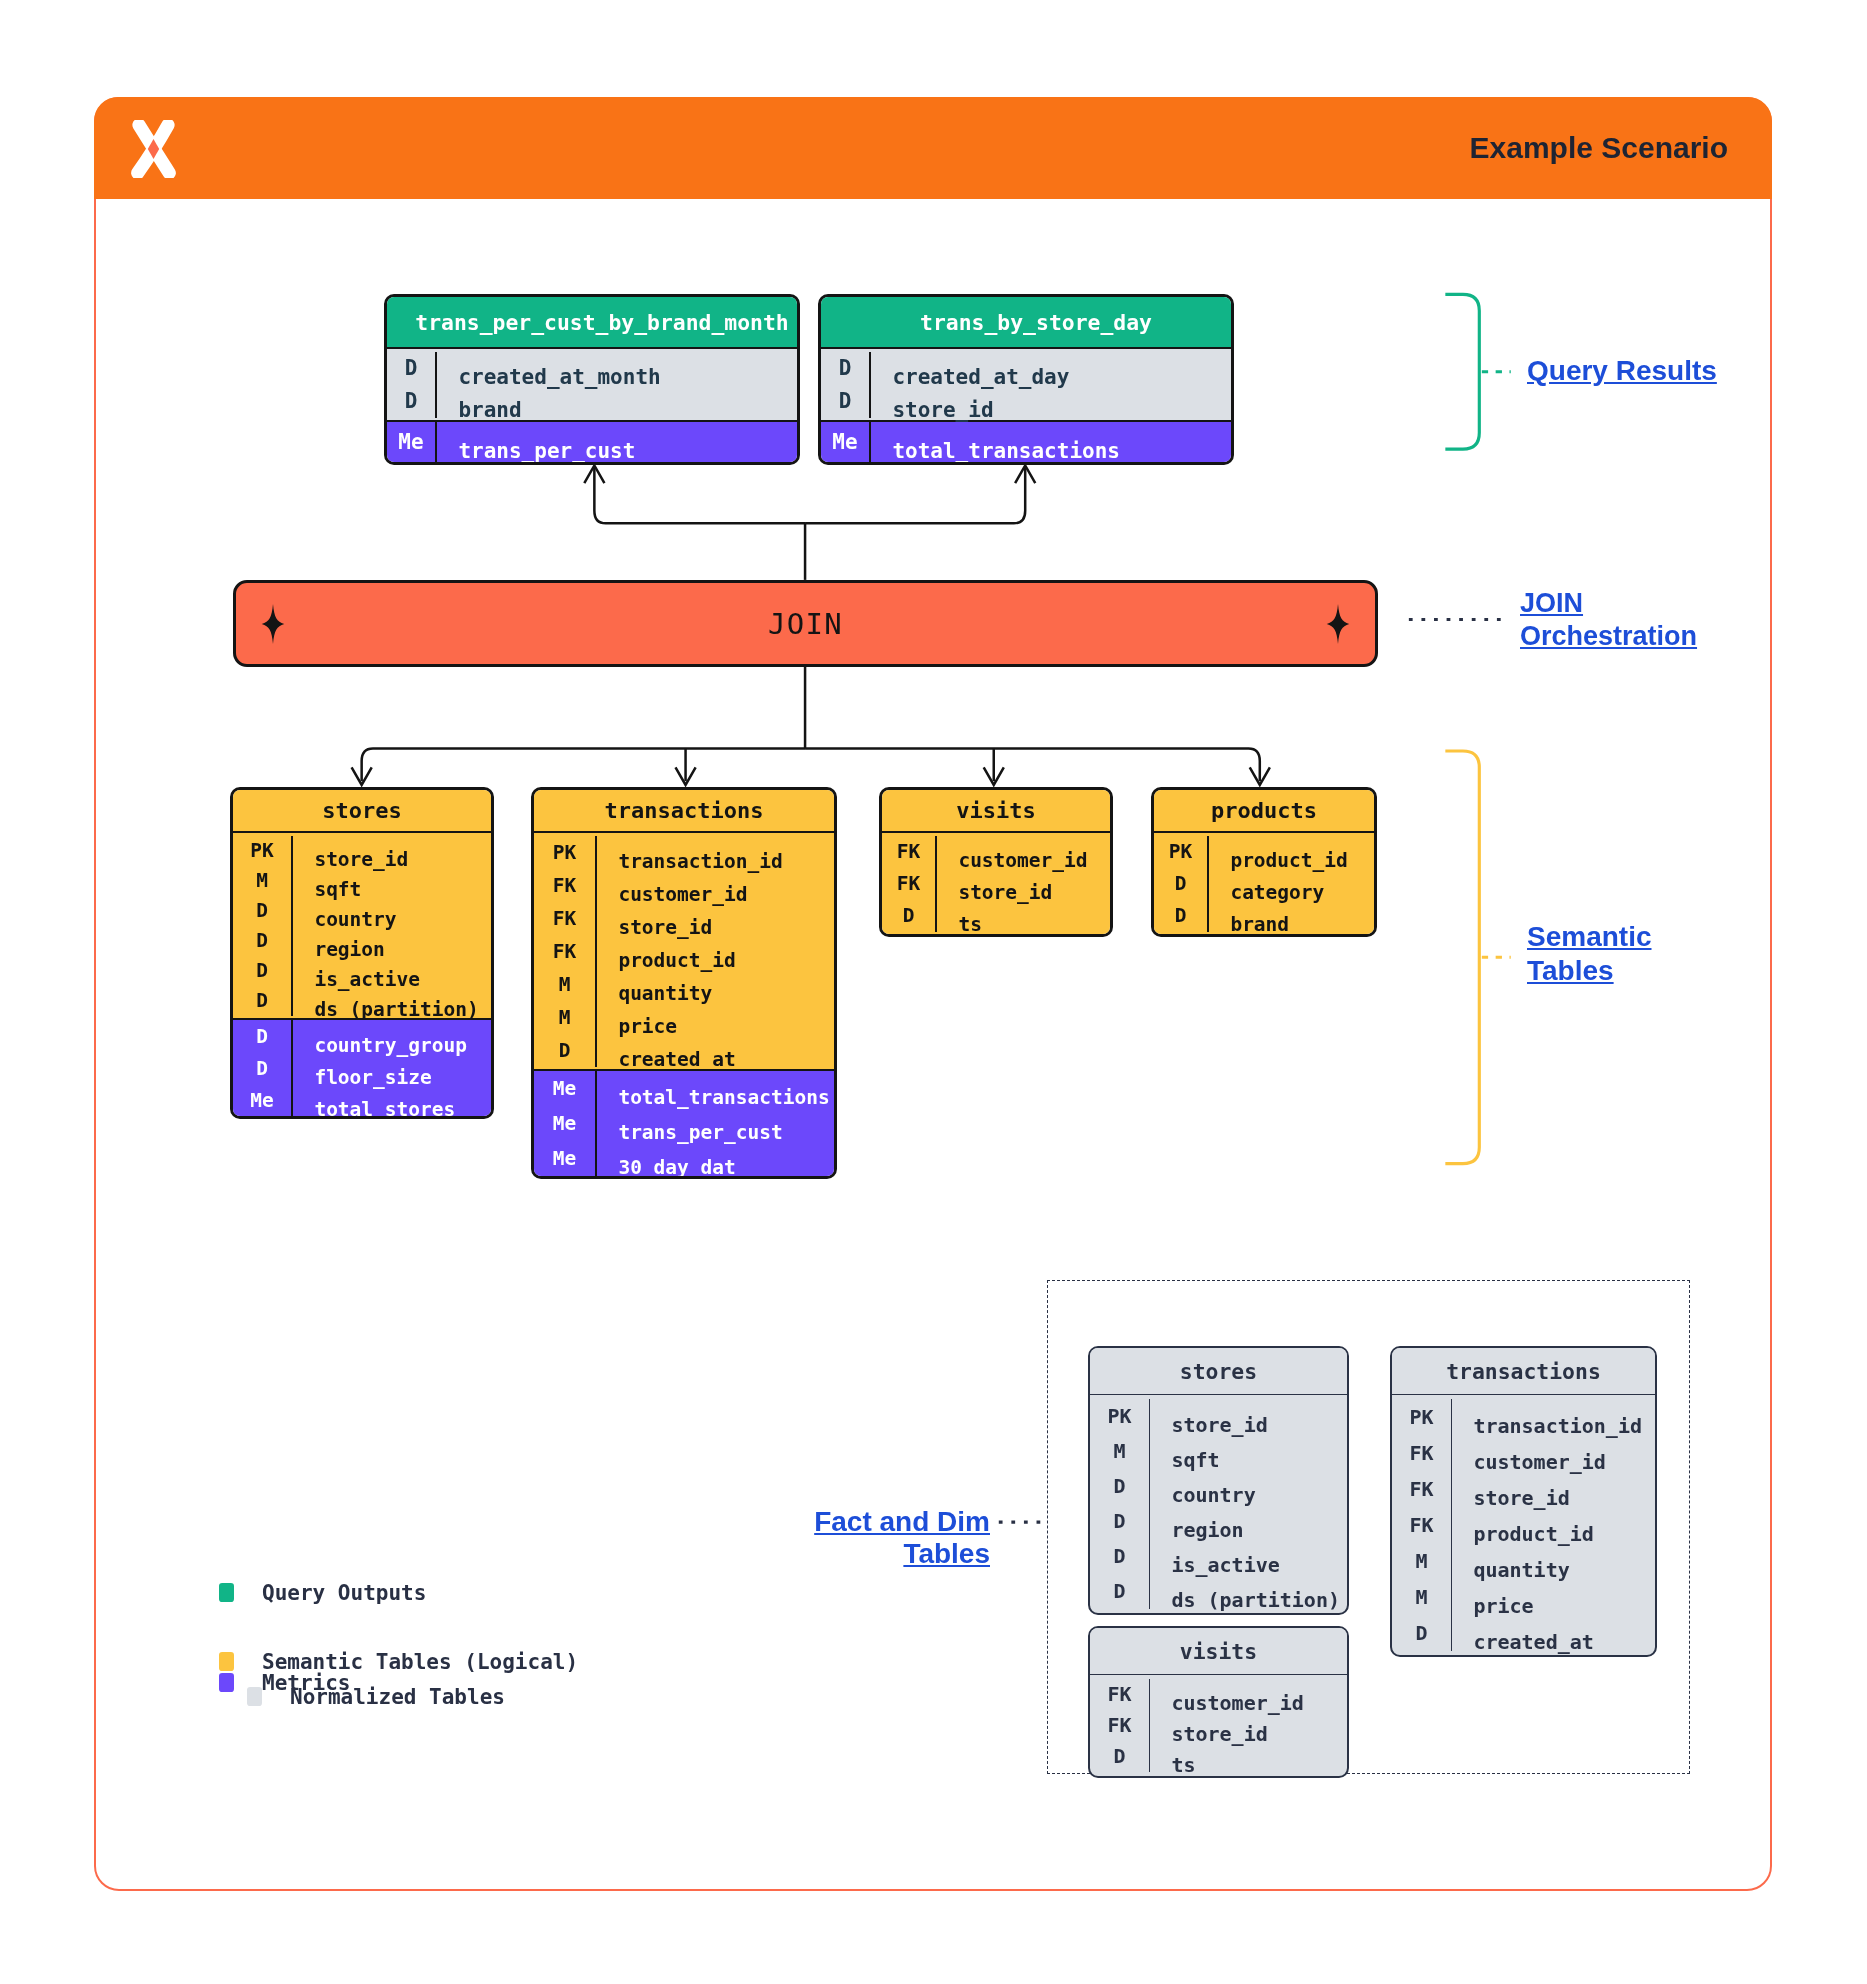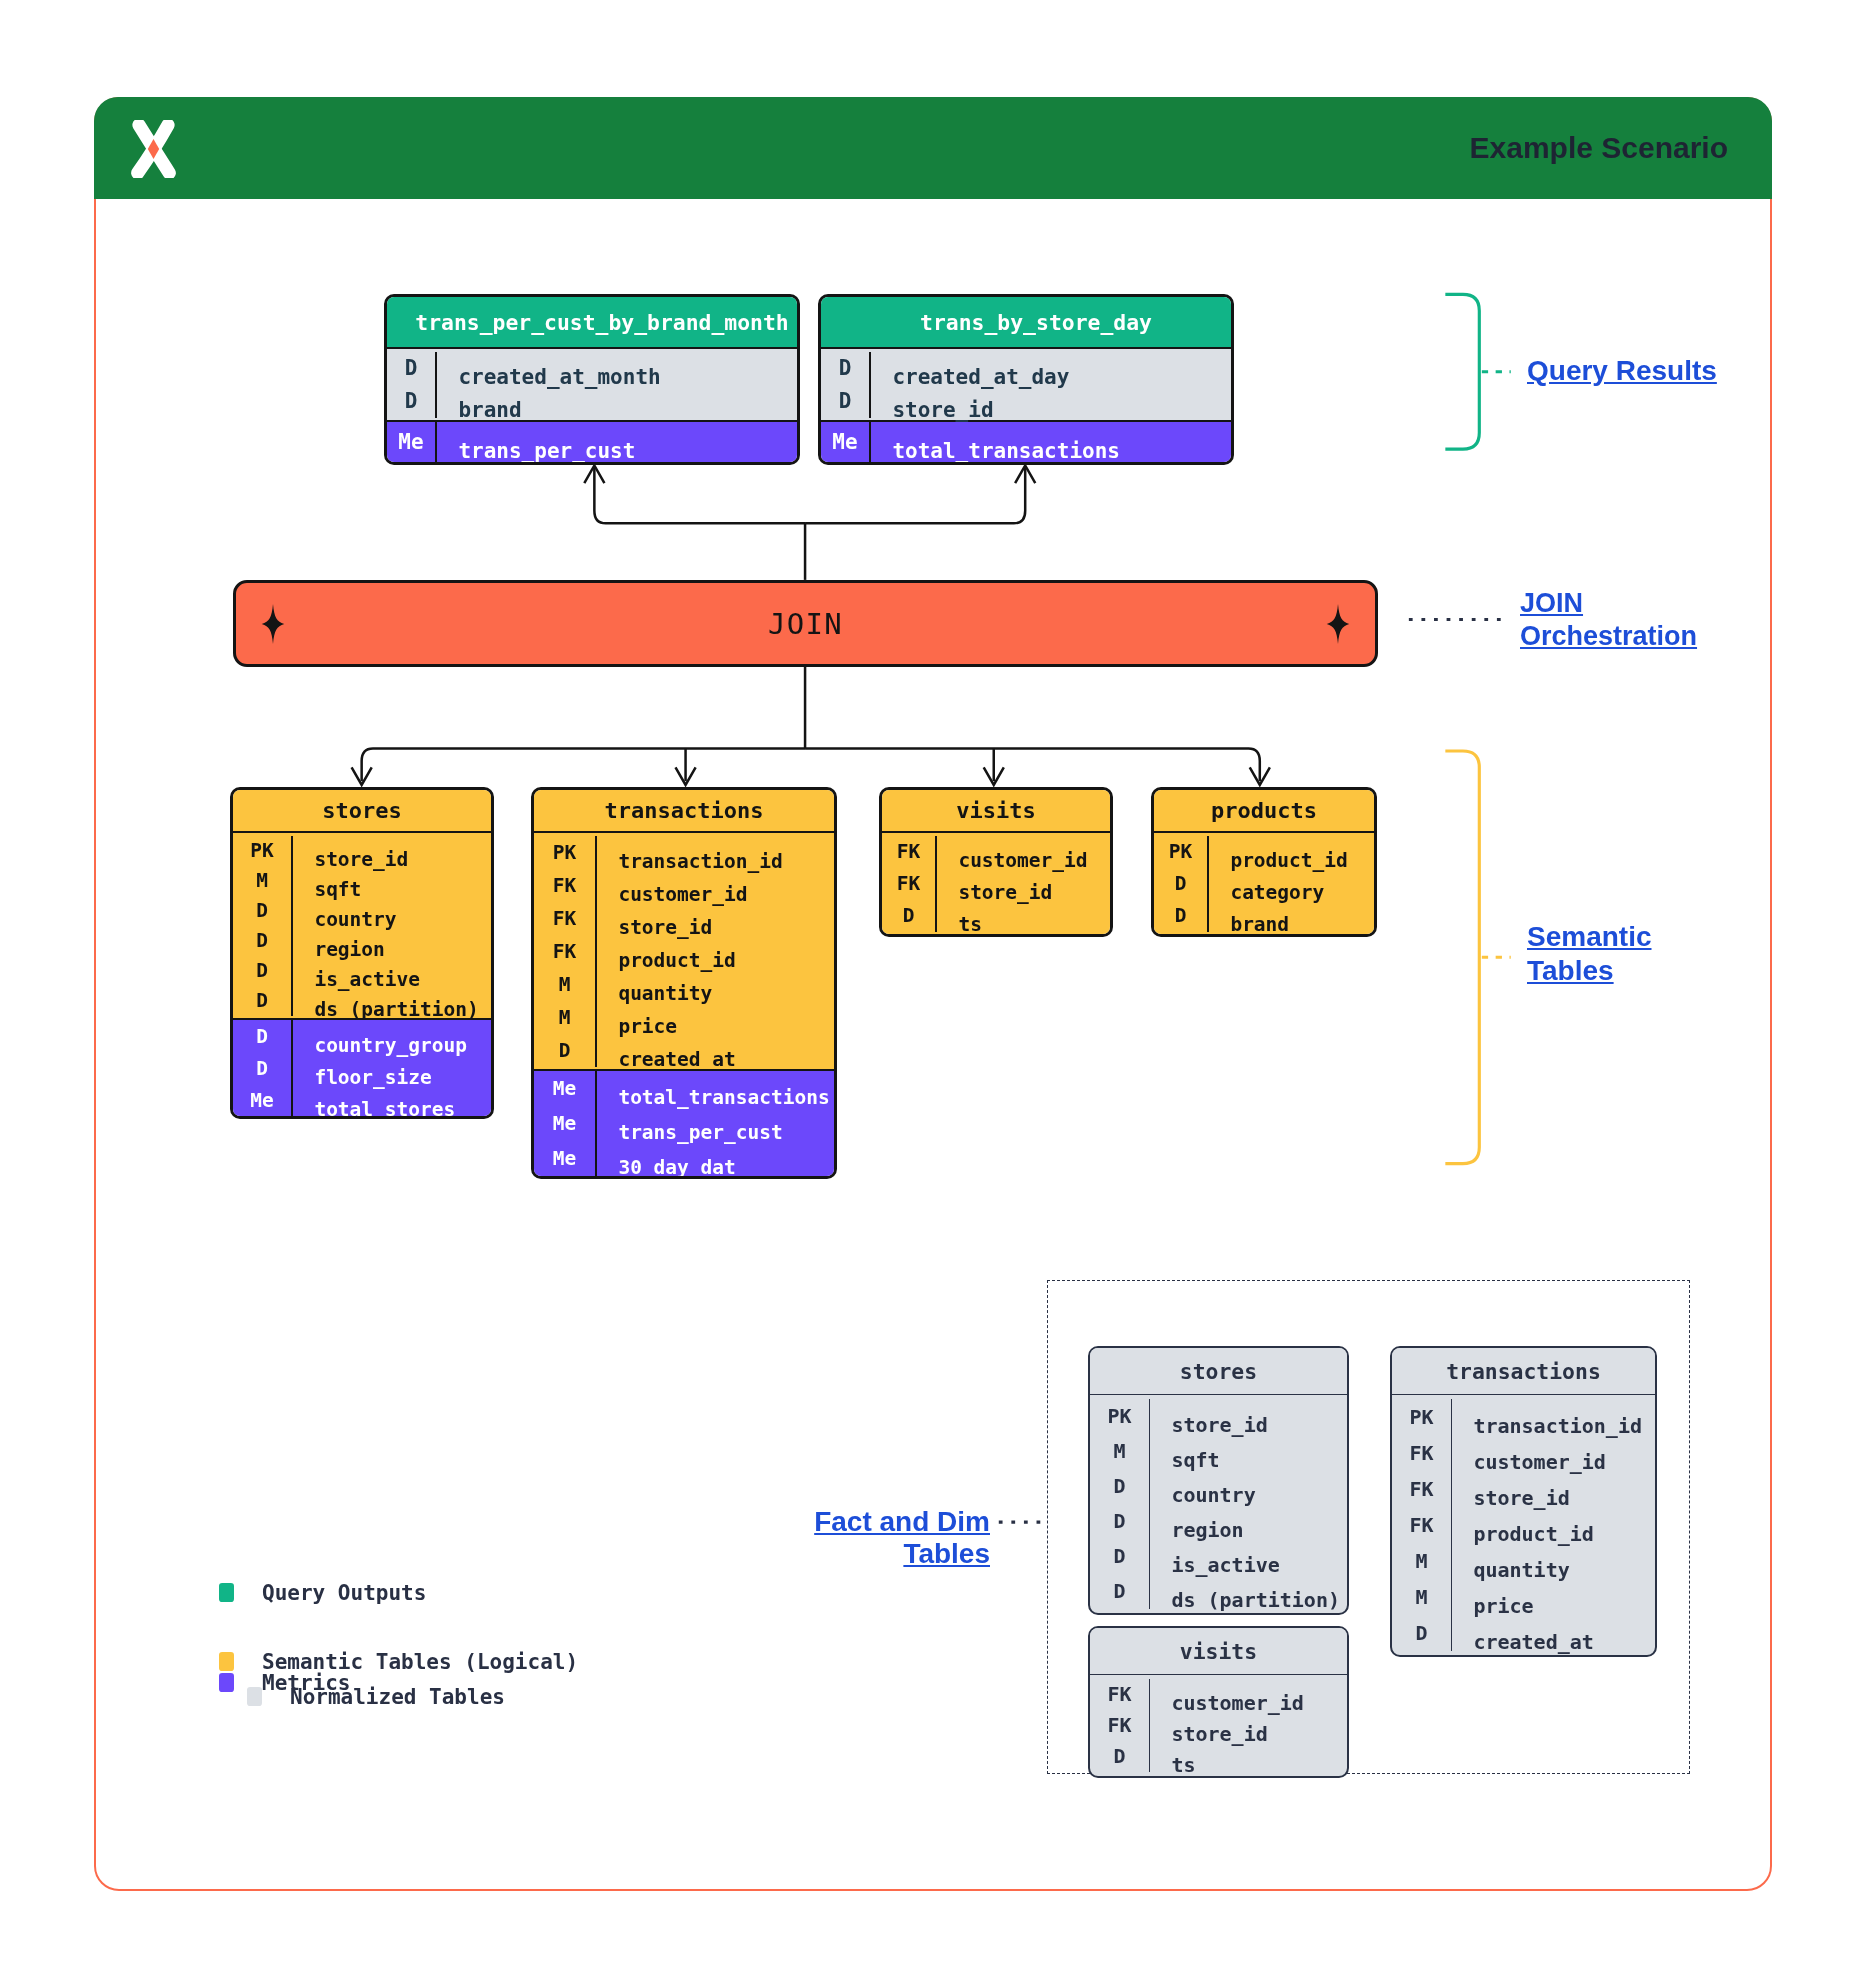--- a/index.html
+++ b/index.html
@@ -3,21 +3,21 @@
 <meta charset="utf-8">
 <style>
   html,body{margin:0;padding:0;background:#ffffff;}
   .page{position:relative;width:1868px;height:1985px;background:#ffffff;overflow:hidden;
         font-family:"DejaVu Sans Mono",monospace;}
 
   
   .card{position:absolute;left:94px;top:97px;width:1678px;height:1794px;
         border:2.5px solid #FC6A4B;border-radius:25px;background:#ffffff;box-sizing:border-box;}
   .card-header{position:absolute;left:94px;top:97px;width:1678px;height:102px;
-        background:#15803d;border-radius:24px 24px 0 0;box-sizing:border-box;
+        background:#f97316;border-radius:24px 24px 0 0;box-sizing:border-box;
         display:flex;align-items:center;}
   .logo{position:absolute;left:36px;top:22.6px;width:47px;height:58px;}
   .card-title{position:absolute;right:44px;top:0;height:102px;display:flex;align-items:center;
         font-family:"Liberation Sans",sans-serif;font-weight:bold;font-size:30px;color:#1E2433;}
 
   
   .connectors{position:absolute;left:0;top:0;width:1868px;height:1985px;pointer-events:none;}
 
   
   .tbl{position:absolute;box-sizing:border-box;border-radius:10px;overflow:hidden;

